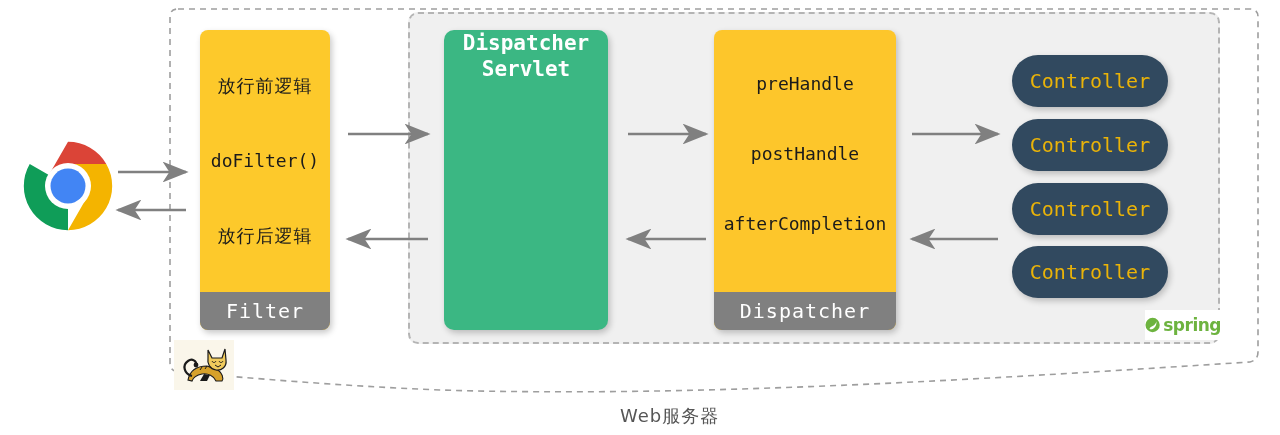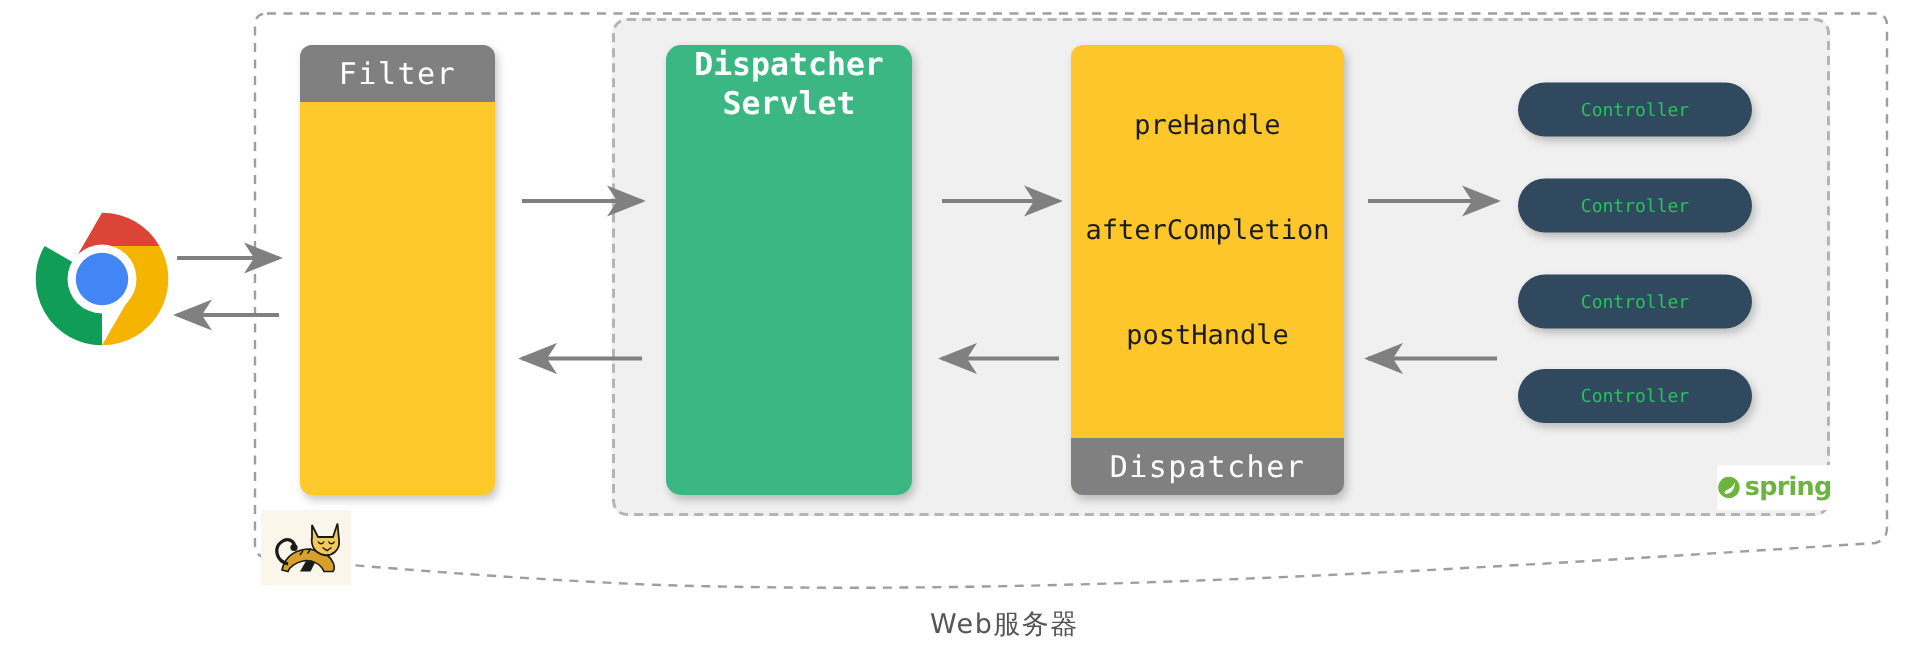--- a/index.html
+++ b/index.html
@@ -121,26 +121,26 @@
     font-weight: bold;
     line-height: 1.25;
     text-align: center;
     white-space: pre-line;
   }
 
   
   .controller {
     position: absolute;
     left: 1012px;
-    width: 156px; height: 36px;
+    width: 156px; height: 52px;
     background: #31495f;
     border-radius: 27px;
-    color: #22c55e;
-    font-family: "DejaVu Sans Mono", "Liberation Mono", monospace;
-    font-size: 12px;
+    color: #eab308;
+    font-family: "DejaVu Sans Mono", "Liberation Mono", monospace;
+    font-size: 20px;
     display: flex;
     align-items: center;
     justify-content: center;
     box-shadow: 2px 3px 6px rgba(0,0,0,0.22);
   }
   .ctrl-0 { top: 55px; }
   .ctrl-1 { top: 119px; }
   .ctrl-2 { top: 183px; }
   .ctrl-3 { top: 246px; }
 
@@ -202,33 +202,38 @@
       <circle cx="50" cy="50" r="48" fill="#ffffff"></circle>
       <path d="M50 2 A48 48 0 0 1 91.6 26 L50 26 A24 24 0 0 0 29.2 38 Z" fill="#db4437"></path>
       <path d="M91.6 26 A48 48 0 0 1 50 98 L70.8 62 A24 24 0 0 0 50 26 Z" fill="#f4b400"></path>
       <path d="M50 98 A48 48 0 0 1 8.4 26 L29.2 38 A24 24 0 0 0 50 74 Z" fill="#0f9d58"></path>
       <circle cx="50" cy="50" r="25" fill="#ffffff"></circle>
       <circle cx="50" cy="50" r="19" fill="#4285f4"></circle>
     </svg>
   </div>
 
   <div class="card filter-card">
+    <div class="card-body">
+      <div class="line-cn">放行前逻辑</div>
+      <div class="line-mono">doFilter()</div>
+      <div class="line-cn">放行后逻辑</div>
+    </div>
     <div class="card-footer">Filter</div>
   </div>
 
   <div class="dispatcher-card">
     <div class="dispatcher-text">Dispatcher
 Servlet</div>
   </div>
 
   <div class="card interceptor-card">
     <div class="card-body">
       <div class="line-mono">preHandle</div>
+      <div class="line-mono">postHandle</div>
       <div class="line-mono">afterCompletion</div>
-      <div class="line-mono">postHandle</div>
     </div>
     <div class="card-footer">Dispatcher</div>
   </div>
 
   <div class="controller ctrl-0">Controller</div>
   <div class="controller ctrl-1">Controller</div>
   <div class="controller ctrl-2">Controller</div>
   <div class="controller ctrl-3">Controller</div>
 
   <div class="spring-logo">

